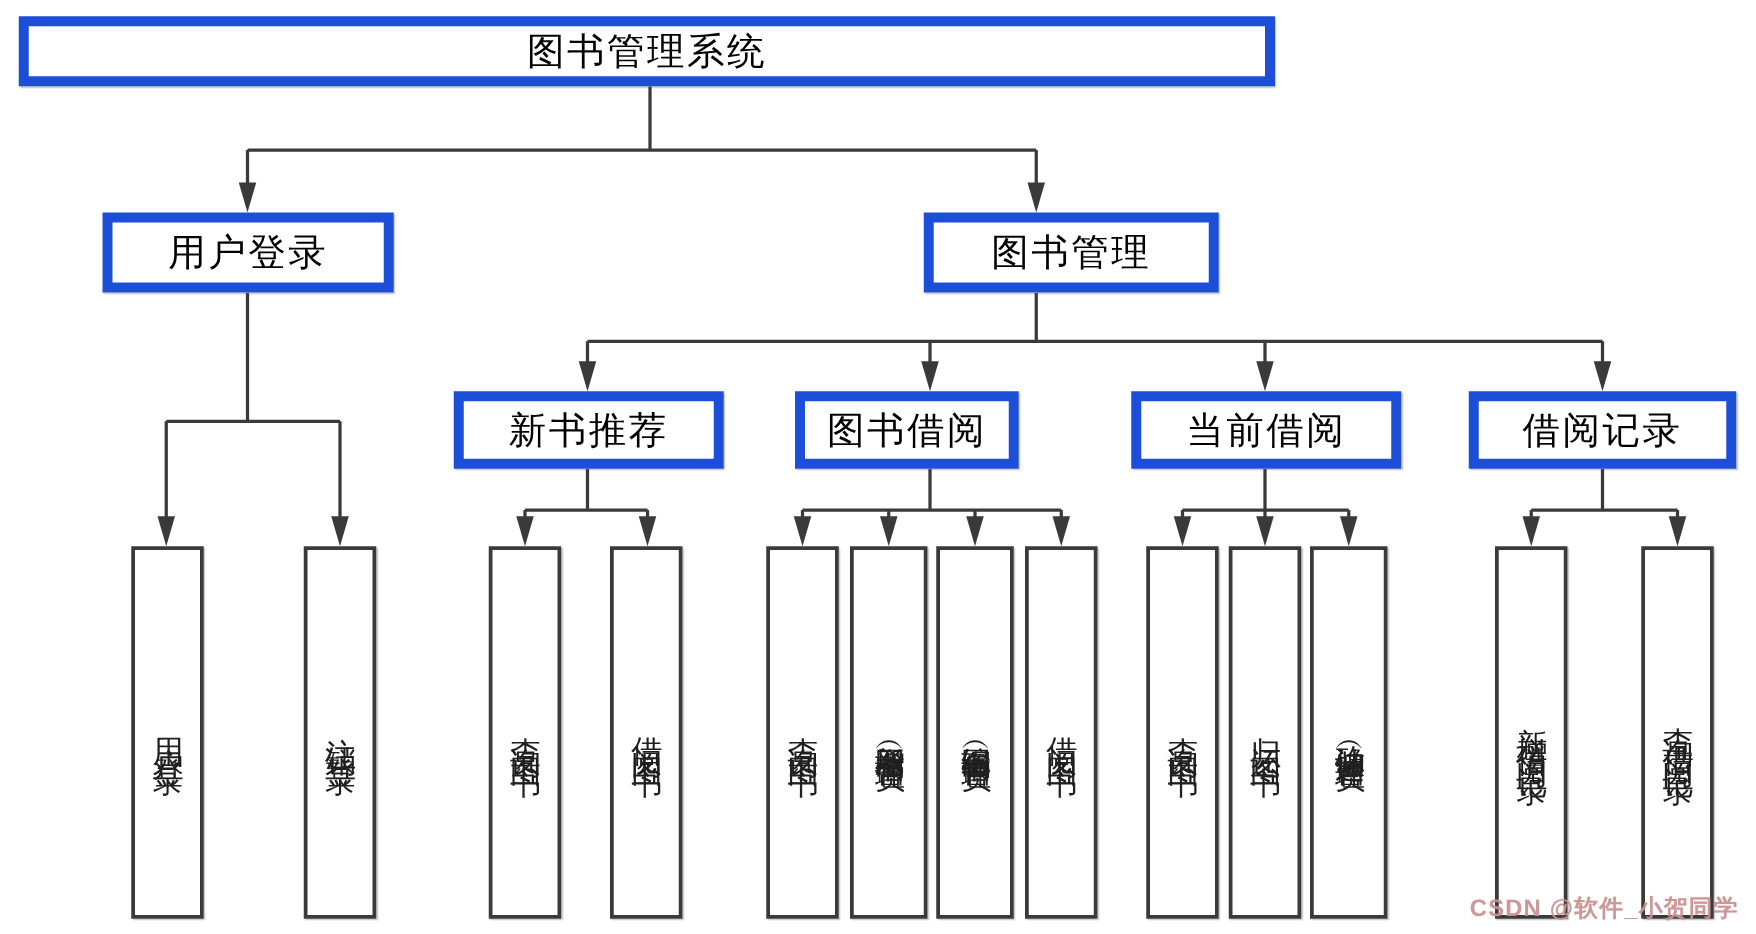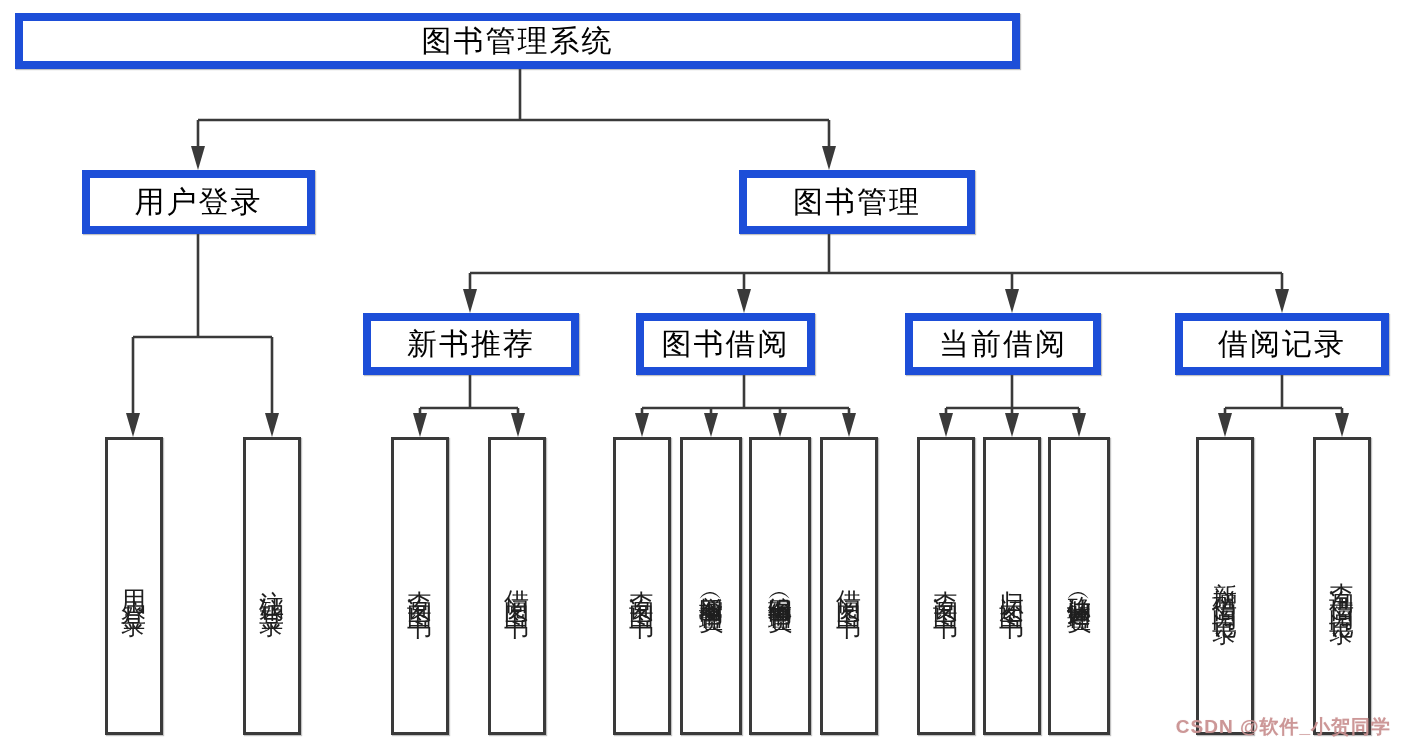--- a/index.html
+++ b/index.html
@@ -99,21 +99,21 @@
   </g>
 </svg>
 
 <div class="hbox" style="left:15px;top:13px;width:1005px;height:56px;">图书管理系统</div>
 
 <div class="hbox" style="left:82px;top:170px;width:233px;height:64px;">用户登录</div>
 <div class="hbox" style="left:739px;top:170px;width:236px;height:64px;">图书管理</div>
 
 <div class="hbox" style="left:363px;top:313px;width:216px;height:62px;">新书推荐</div>
 <div class="hbox" style="left:636px;top:313px;width:179px;height:62px;">图书借阅</div>
-<div class="hbox" style="left:905px;top:313px;width:196px;height:62px;">当前借阅</div>
+<div class="hbox" style="left:905px;top:313px;width:216px;height:62px;">当前借阅</div>
 <div class="hbox" style="left:1175px;top:313px;width:214px;height:62px;">借阅记录</div>
 
 <div class="vbox" style="left:105px;">用户登录</div>
 <div class="vbox" style="left:243px;">注销登录</div>
 
 <div class="vbox" style="left:391px;">查询图书</div>
 <div class="vbox" style="left:488px;">借阅图书</div>
 
 <div class="vbox" style="left:613px;">查询图书</div>
 <div class="vbox long" style="left:680px;">新增图书（管理员）</div>

